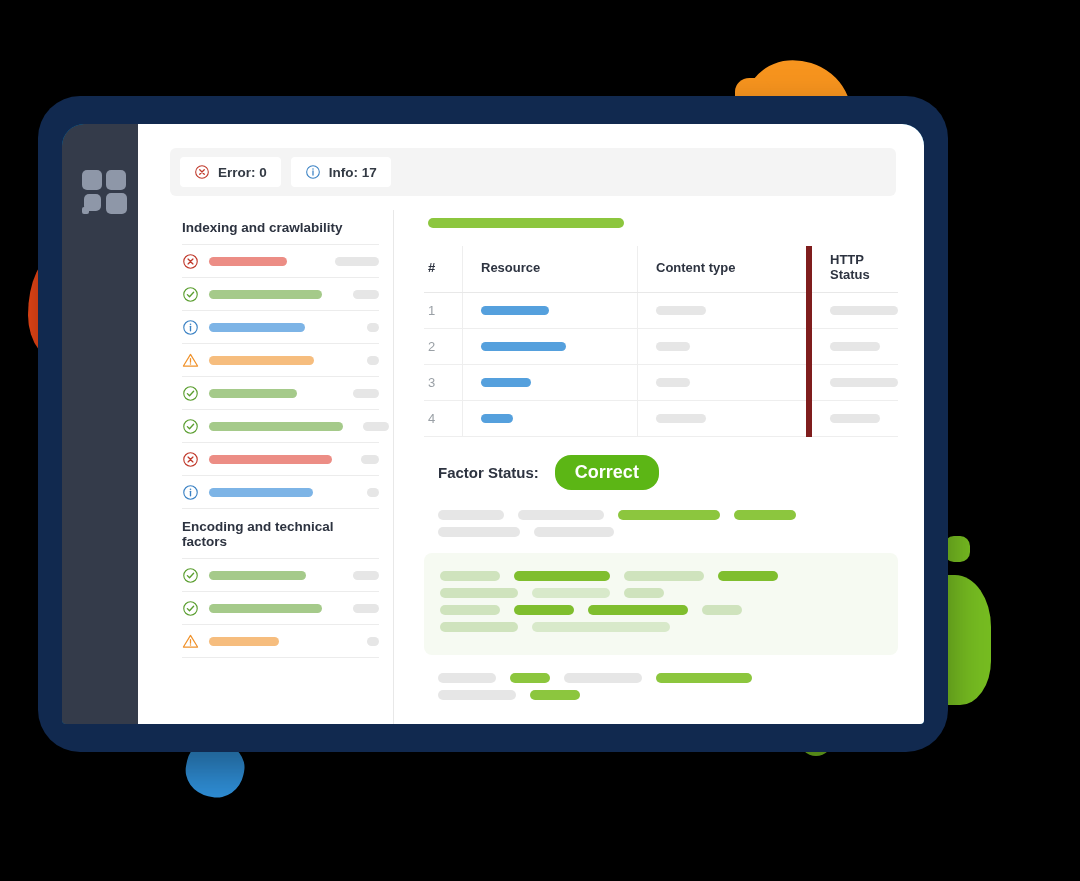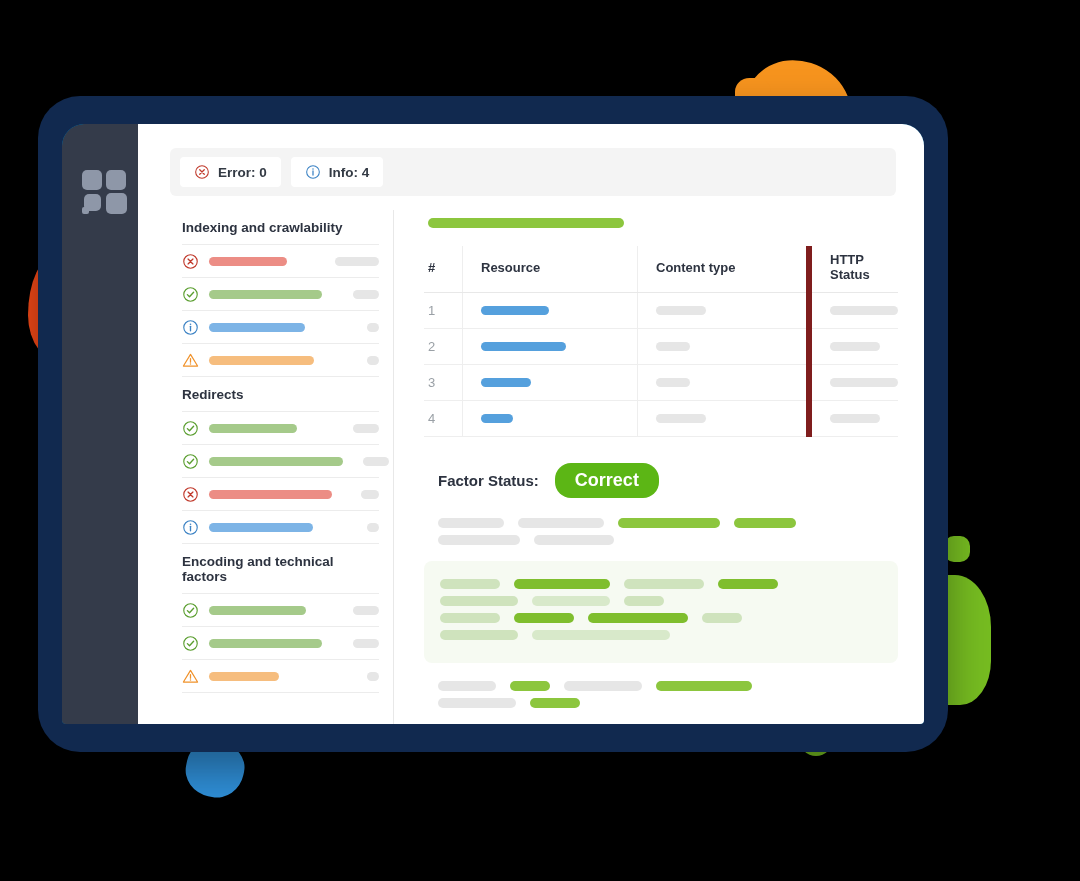--- a/index.html
+++ b/index.html
@@ -149,21 +149,21 @@
     border-bottom:1px solid #eeeeee;
     font-size:13px;color:#9aa0a6;
   }
   #resource-table th.c-hash,#resource-table td.c-hash{width:34px;padding-left:4px;}
   #resource-table th.c-res,#resource-table td.c-res{width:156px;border-left:1px solid #eeeeee;padding-left:18px;}
   #resource-table th.c-ct,#resource-table td.c-ct{width:150px;border-left:1px solid #eeeeee;padding-left:18px;}
   #resource-table th.c-http,#resource-table td.c-http{border-left:6px solid #7f1d1d;padding-left:18px;}
   .cellbar{height:9px;border-radius:5px;display:block;}
 
   
-  #factor-status{display:flex;align-items:center;gap:16px;margin:26px 0 0 14px;}
+  #factor-status{display:flex;align-items:center;gap:16px;margin:18px 0 0 14px;}
   #factor-status-label{font-size:15px;font-weight:bold;color:#2d3340;}
   #factor-status-badge{
     background:#5cb615;color:#fff;
     font-size:18px;font-weight:bold;
     padding:7px 20px;border-radius:16px;
   }
 
   .skel-row{display:flex;align-items:center;gap:14px;margin-bottom:7px;}
   .skel{height:10px;border-radius:5px;flex:0 0 auto;}
   #skel-block-a{margin:20px 0 0 14px;}
@@ -206,21 +206,21 @@
               <path d="M8.6 8.6 L15.4 15.4 M15.4 8.6 L8.6 15.4" stroke="#c0392b" stroke-width="1.9" stroke-linecap="round"></path>
             </svg>
             <span>Error: 0</span>
           </div>
           <div class="status-chip">
             <svg width="16" height="16" viewBox="0 0 24 24" class="ico">
               <circle cx="12" cy="12" r="9.5" fill="none" stroke="#3b82c4" stroke-width="1.6"></circle>
               <circle cx="12" cy="7.4" r="1.15" fill="#3b82c4"></circle>
               <path d="M12 10.4 L12 16.6" stroke="#3b82c4" stroke-width="1.9" stroke-linecap="round"></path>
             </svg>
-            <span>Info: 4</span>
+            <span>Info: 17</span>
           </div>
         </div>
 
       <div id="columns">
 
         <div id="left-col">
             <div class="group-title">Indexing and crawlability</div>
             <div class="factor-row">
               <svg width="17" height="17" viewBox="0 0 24 24" class="ico">
                 <circle cx="12" cy="12" r="9.5" fill="none" stroke="#c0392b" stroke-width="1.6"></circle>
@@ -252,21 +252,20 @@
             <div class="factor-row">
               <svg width="17" height="17" viewBox="0 0 24 24" class="ico">
                 <path d="M12 3.4 L22 19.8 L2 19.8 Z" fill="none" stroke="#f0922b" stroke-width="1.7" stroke-linejoin="round"></path>
                 <path d="M12 9.4 L12 14.4" stroke="#f0922b" stroke-width="1.8" stroke-linecap="round"></path>
                 <circle cx="12" cy="17" r="1.05" fill="#f0922b"></circle>
               </svg>
               <span class="bar" style="width: 105px; background: rgb(246, 189, 126);"></span>
               <span class="row-spacer"></span>
               <span class="pill" style="width: 12px;"></span>
             </div>
-            <div class="group-title">Redirects</div>
             <div class="factor-row">
               <svg width="17" height="17" viewBox="0 0 24 24" class="ico">
                 <circle cx="12" cy="12" r="9.5" fill="none" stroke="#5a9e2f" stroke-width="1.6"></circle>
                 <path d="M7.6 12.2 L10.6 15.2 L16.4 8.8" fill="none" stroke="#5a9e2f" stroke-width="1.9" stroke-linecap="round" stroke-linejoin="round"></path>
               </svg>
               <span class="bar" style="width: 88px; background: rgb(165, 202, 138);"></span>
               <span class="row-spacer"></span>
               <span class="pill" style="width: 26px;"></span>
             </div>
             <div class="factor-row">

